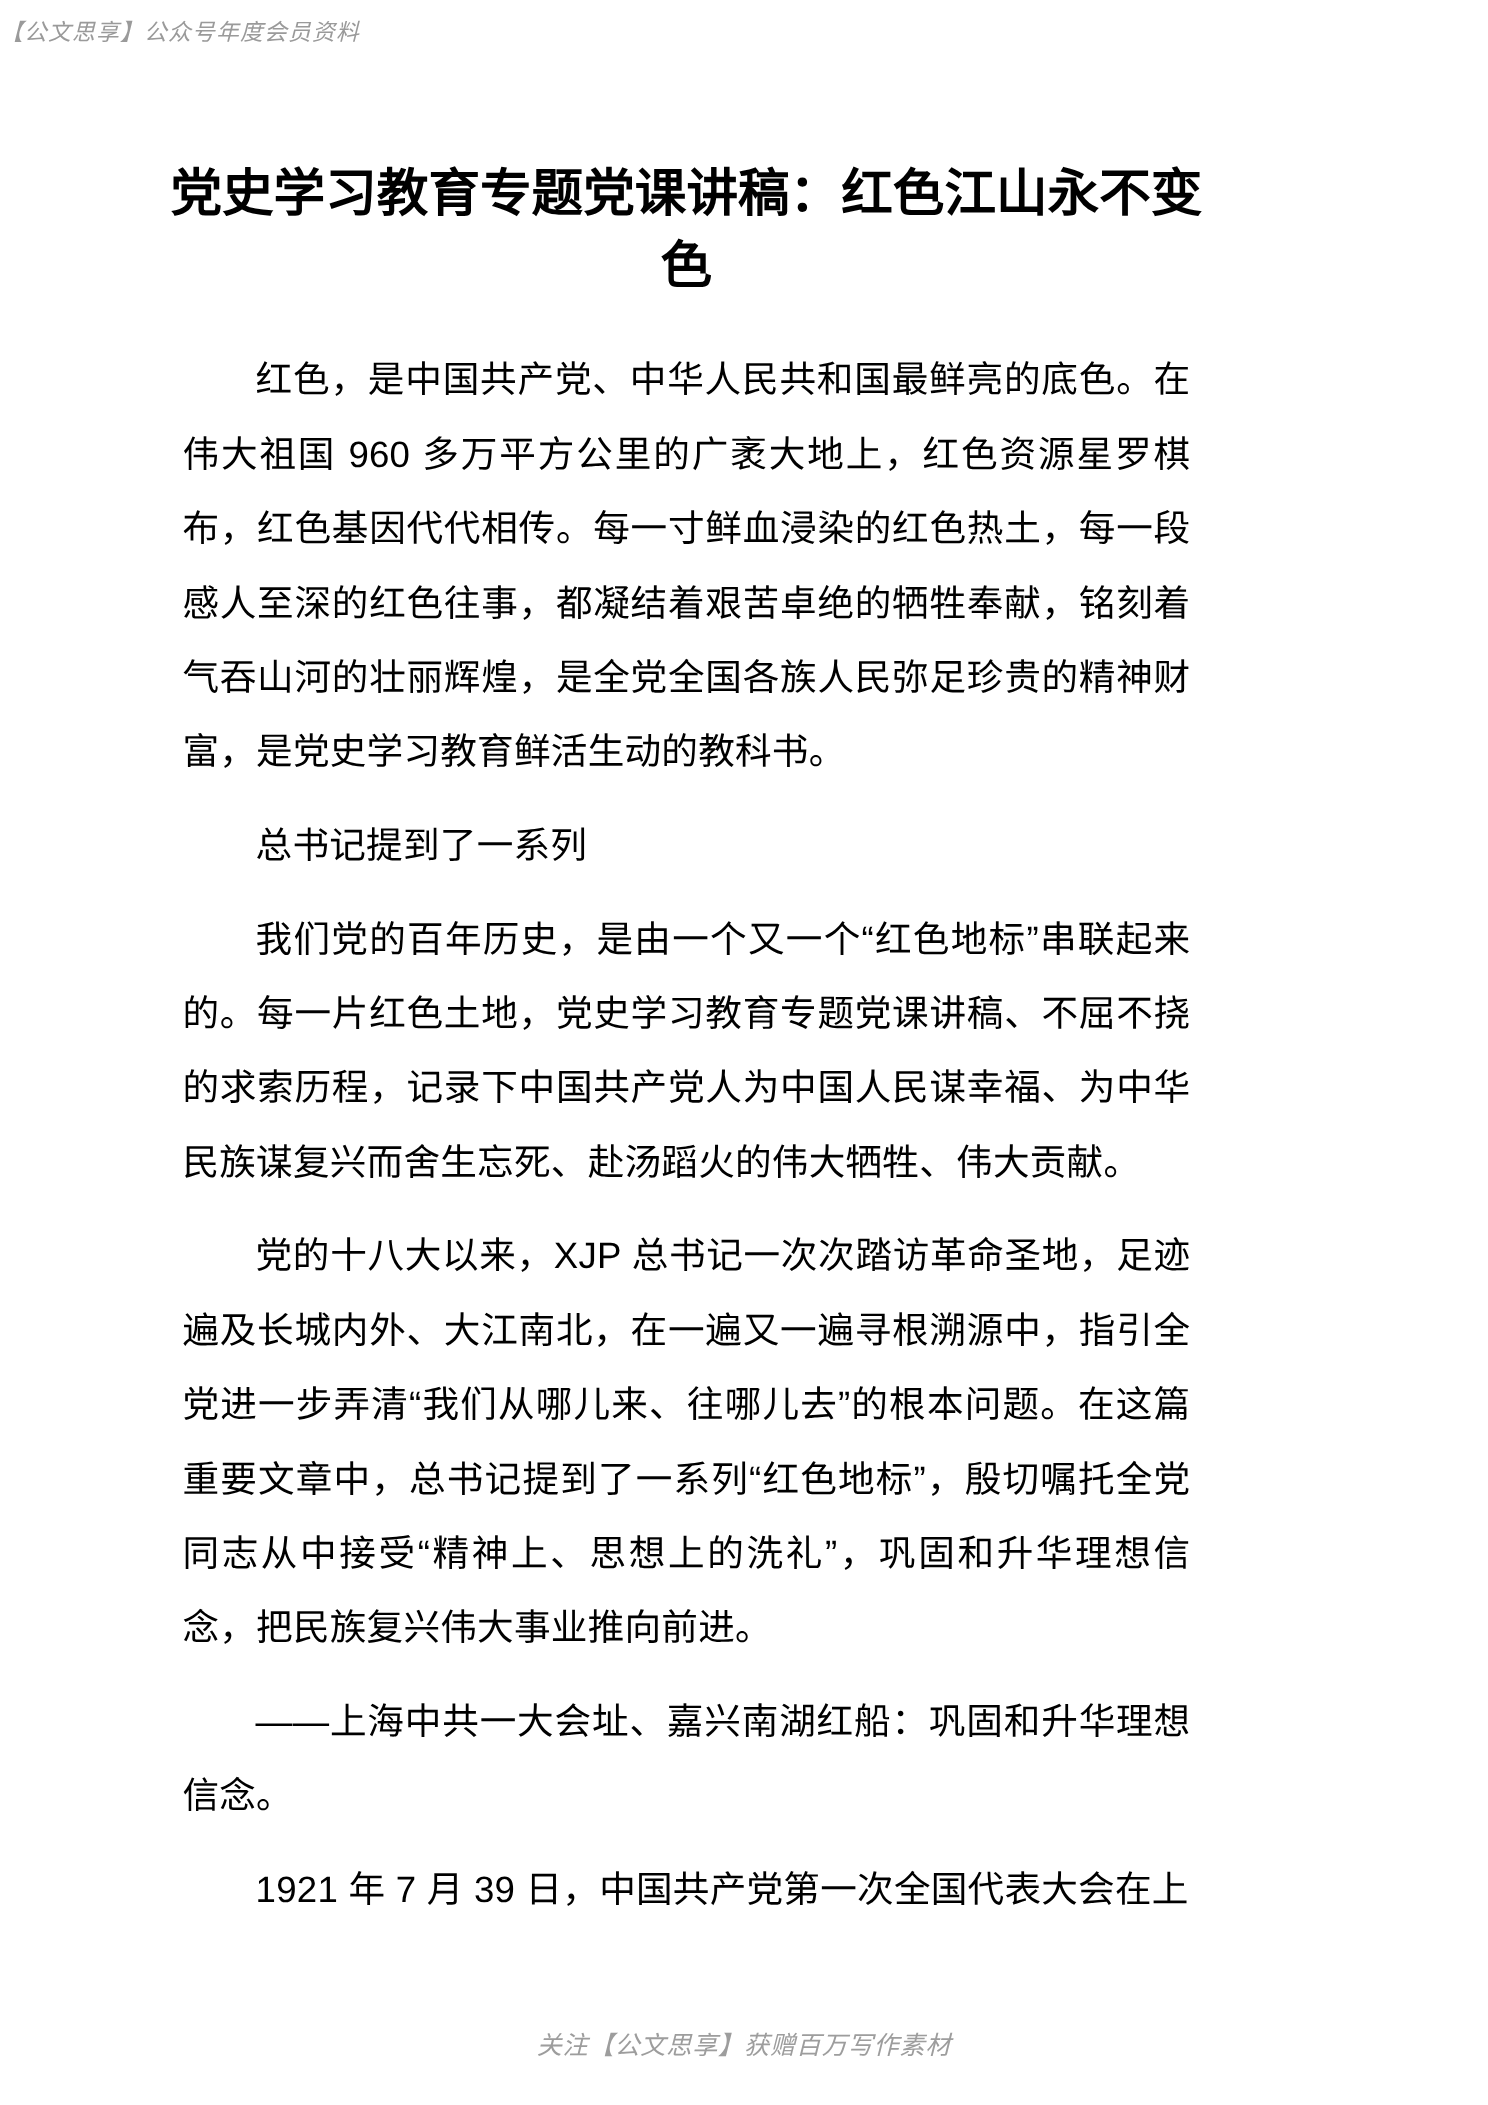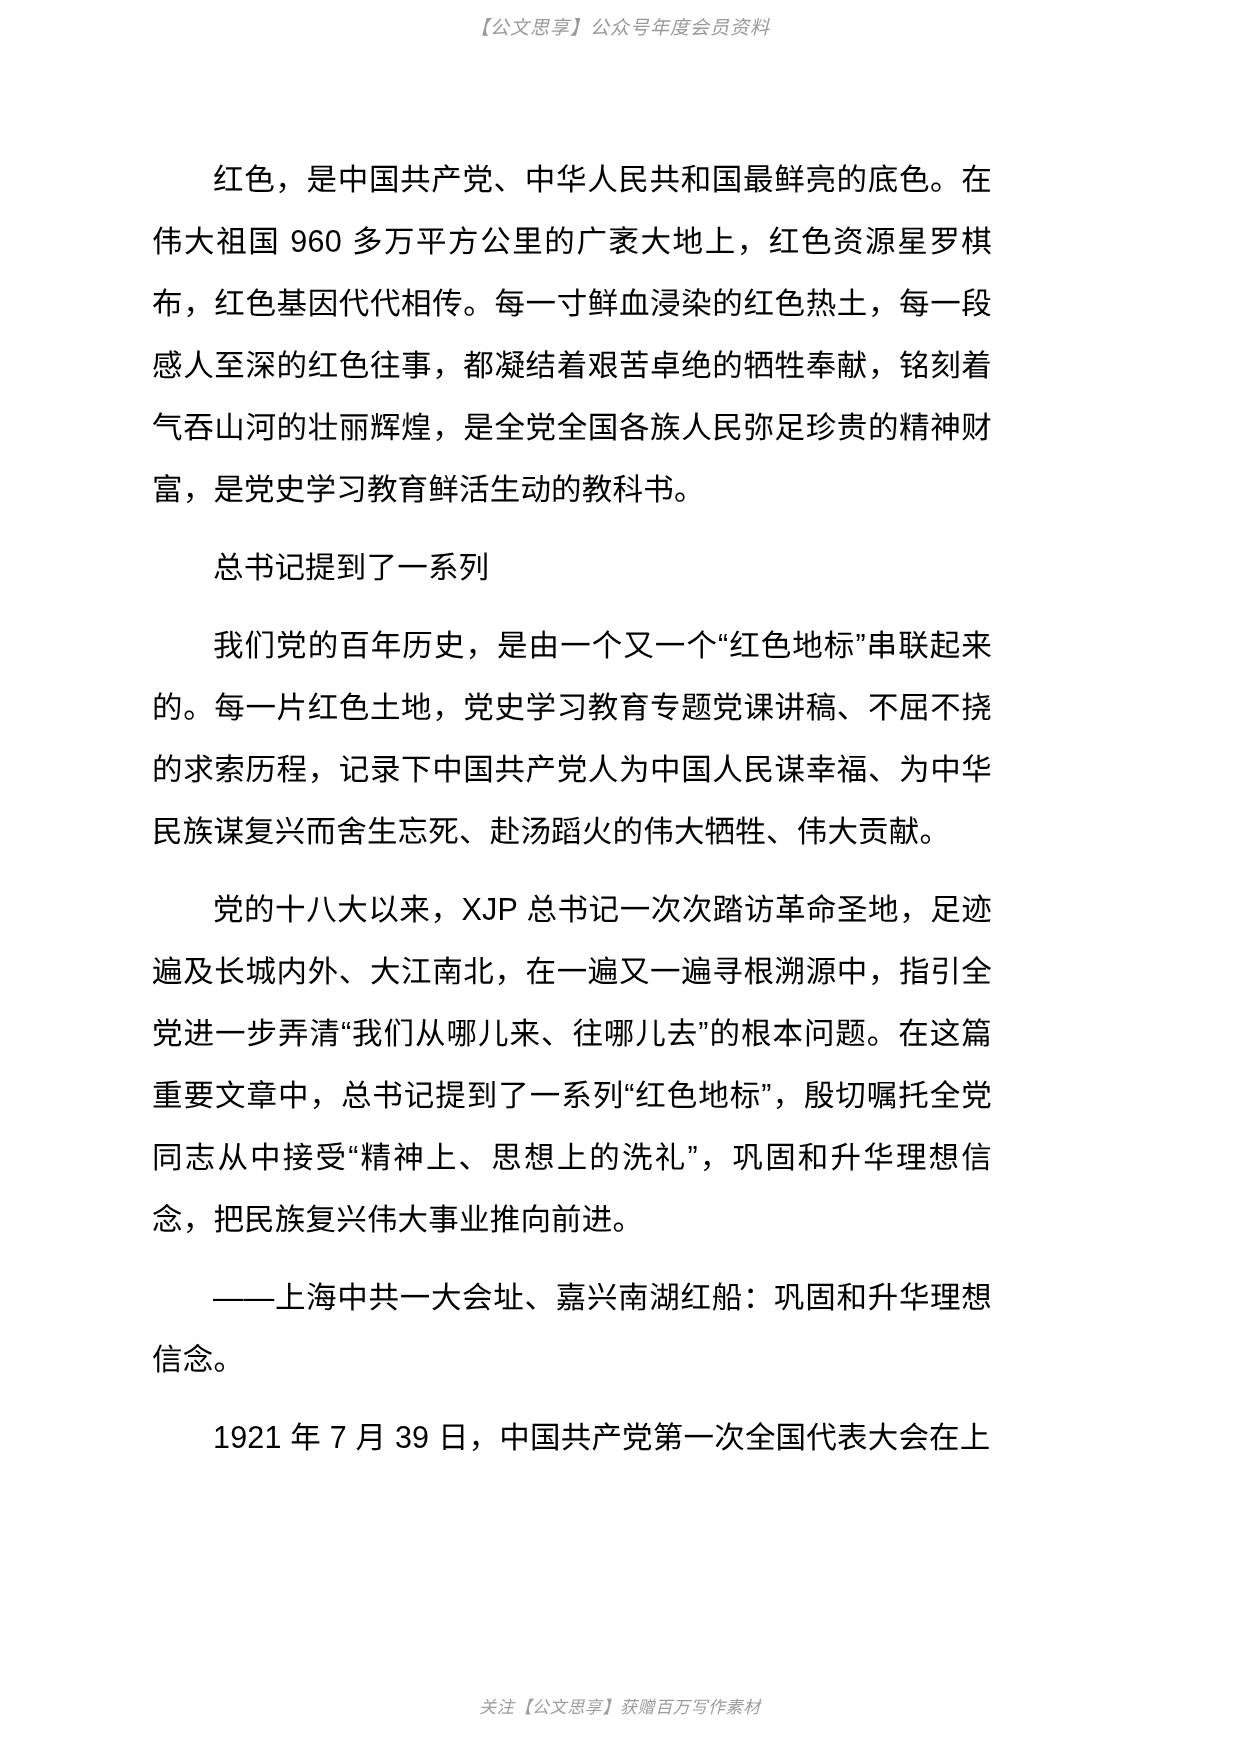--- a/index.html
+++ b/index.html
@@ -22,21 +22,20 @@
     overflow: hidden;
     box-sizing: border-box;
   }
 
   
   .page-header {
     position: absolute;
     top: 14px;
     left: 0;
     width: 100%;
-    text-align: center;
     font-size: 19px;
     line-height: 26px;
     color: #9a9a9a;
     font-style: italic;
     letter-spacing: 1px;
     font-family: "DejaVu Sans", "Liberation Sans", sans-serif;
   }
 
   
   .doc-body {
@@ -74,37 +73,38 @@
     text-indent: 2em;
   }
 
   
   .page-footer {
     position: absolute;
     bottom: 34px;
     left: 0;
     width: 100%;
     text-align: center;
-    font-size: 17px;
+    font-size: 21px;
     line-height: 24px;
     color: #9d9d9d;
     font-style: italic;
     letter-spacing: 0.6px;
-    font-family: Liberation Sans, sans-serif;
+    font-family: Liberation Mono, monospace;
   }
 </style>
 </head>
 <body>
 
 <div class="page">
 
   <div class="page-header">【公文思享】公众号年度会员资料</div>
 
   <div class="doc-body">
 
+    <h1 class="doc-title">党史学习教育专题党课讲稿：红色江山永不变色</h1>
 
     <p class="para indent">红色，是中国共产党、中华人民共和国最鲜亮的底色。在伟大祖国 960 多万平方公里的广袤大地上，红色资源星罗棋布，红色基因代代相传。每一寸鲜血浸染的红色热土，每一段感人至深的红色往事，都凝结着艰苦卓绝的牺牲奉献，铭刻着气吞山河的壮丽辉煌，是全党全国各族人民弥足珍贵的精神财富，是党史学习教育鲜活生动的教科书。</p>
 
     <p class="para indent">总书记提到了一系列</p>
 
     <p class="para indent">我们党的百年历史，是由一个又一个“红色地标”串联起来的。每一片红色土地，党史学习教育专题党课讲稿、不屈不挠的求索历程，记录下中国共产党人为中国人民谋幸福、为中华民族谋复兴而舍生忘死、赴汤蹈火的伟大牺牲、伟大贡献。</p>
 
     <p class="para indent">党的十八大以来，XJP 总书记一次次踏访革命圣地，足迹遍及长城内外、大江南北，在一遍又一遍寻根溯源中，指引全党进一步弄清“我们从哪儿来、往哪儿去”的根本问题。在这篇重要文章中，总书记提到了一系列“红色地标”，殷切嘱托全党同志从中接受“精神上、思想上的洗礼”，巩固和升华理想信念，把民族复兴伟大事业推向前进。</p>
 
     <p class="para indent">——上海中共一大会址、嘉兴南湖红船：巩固和升华理想信念。</p>

